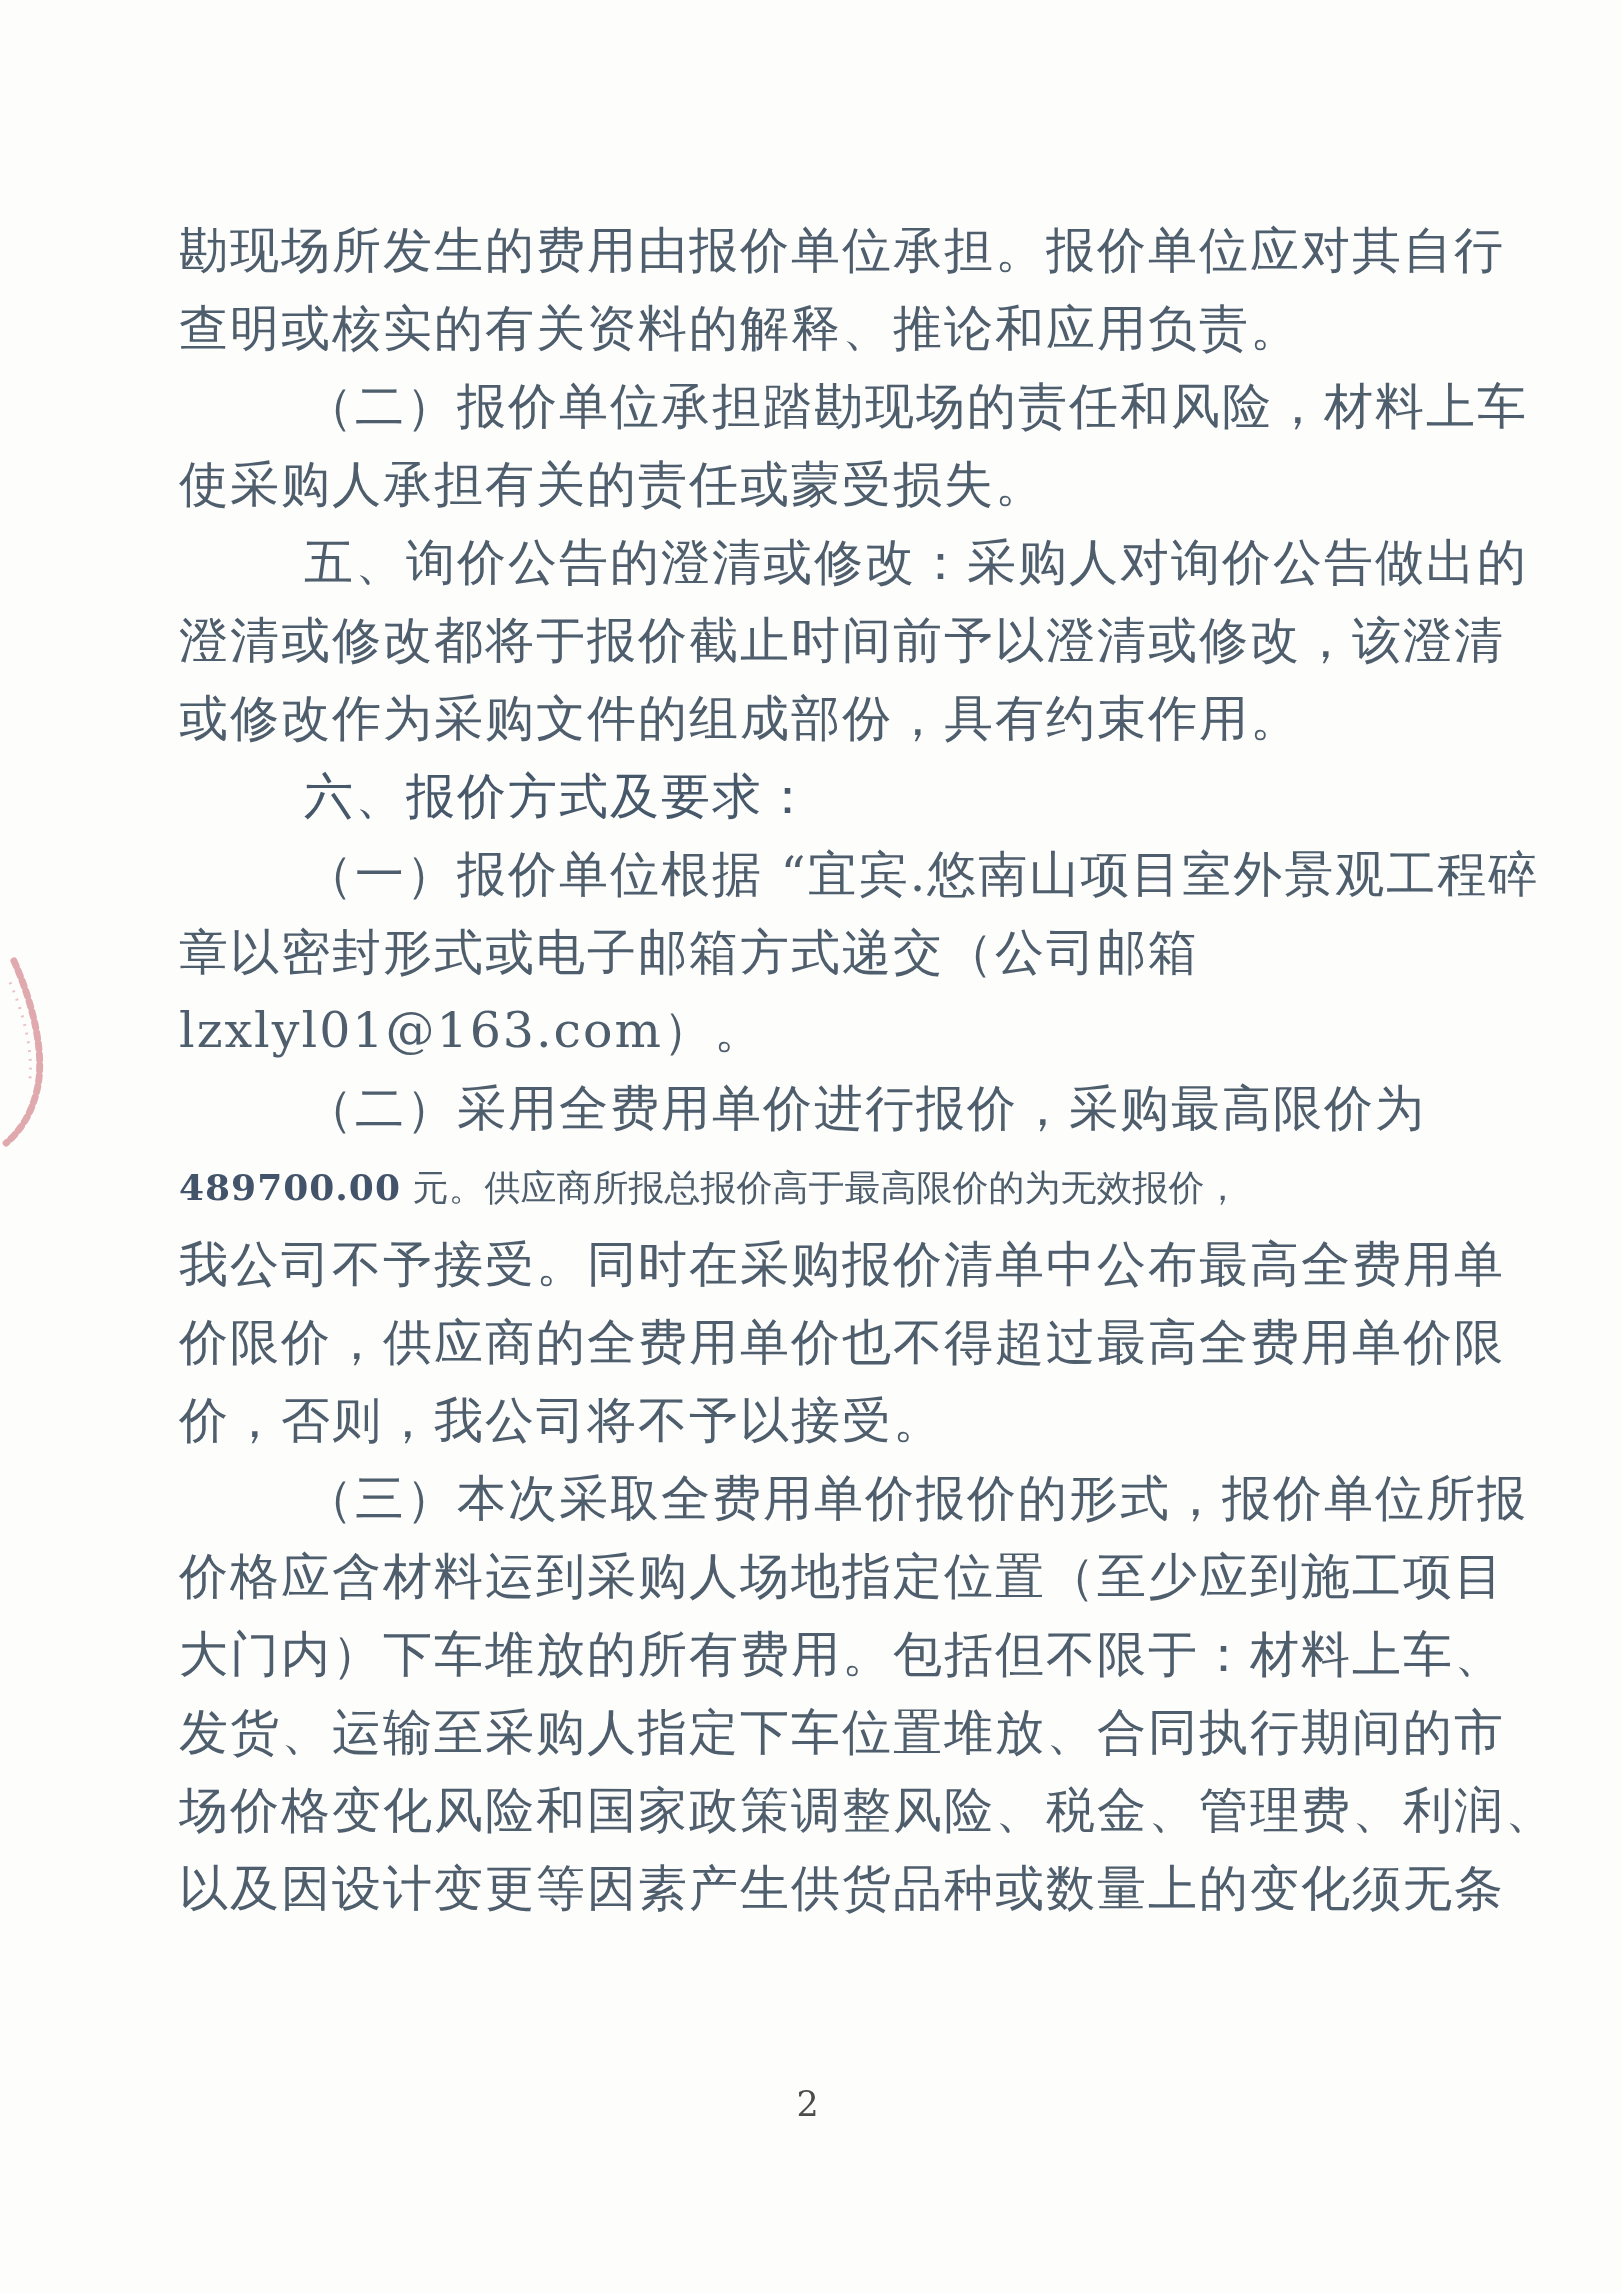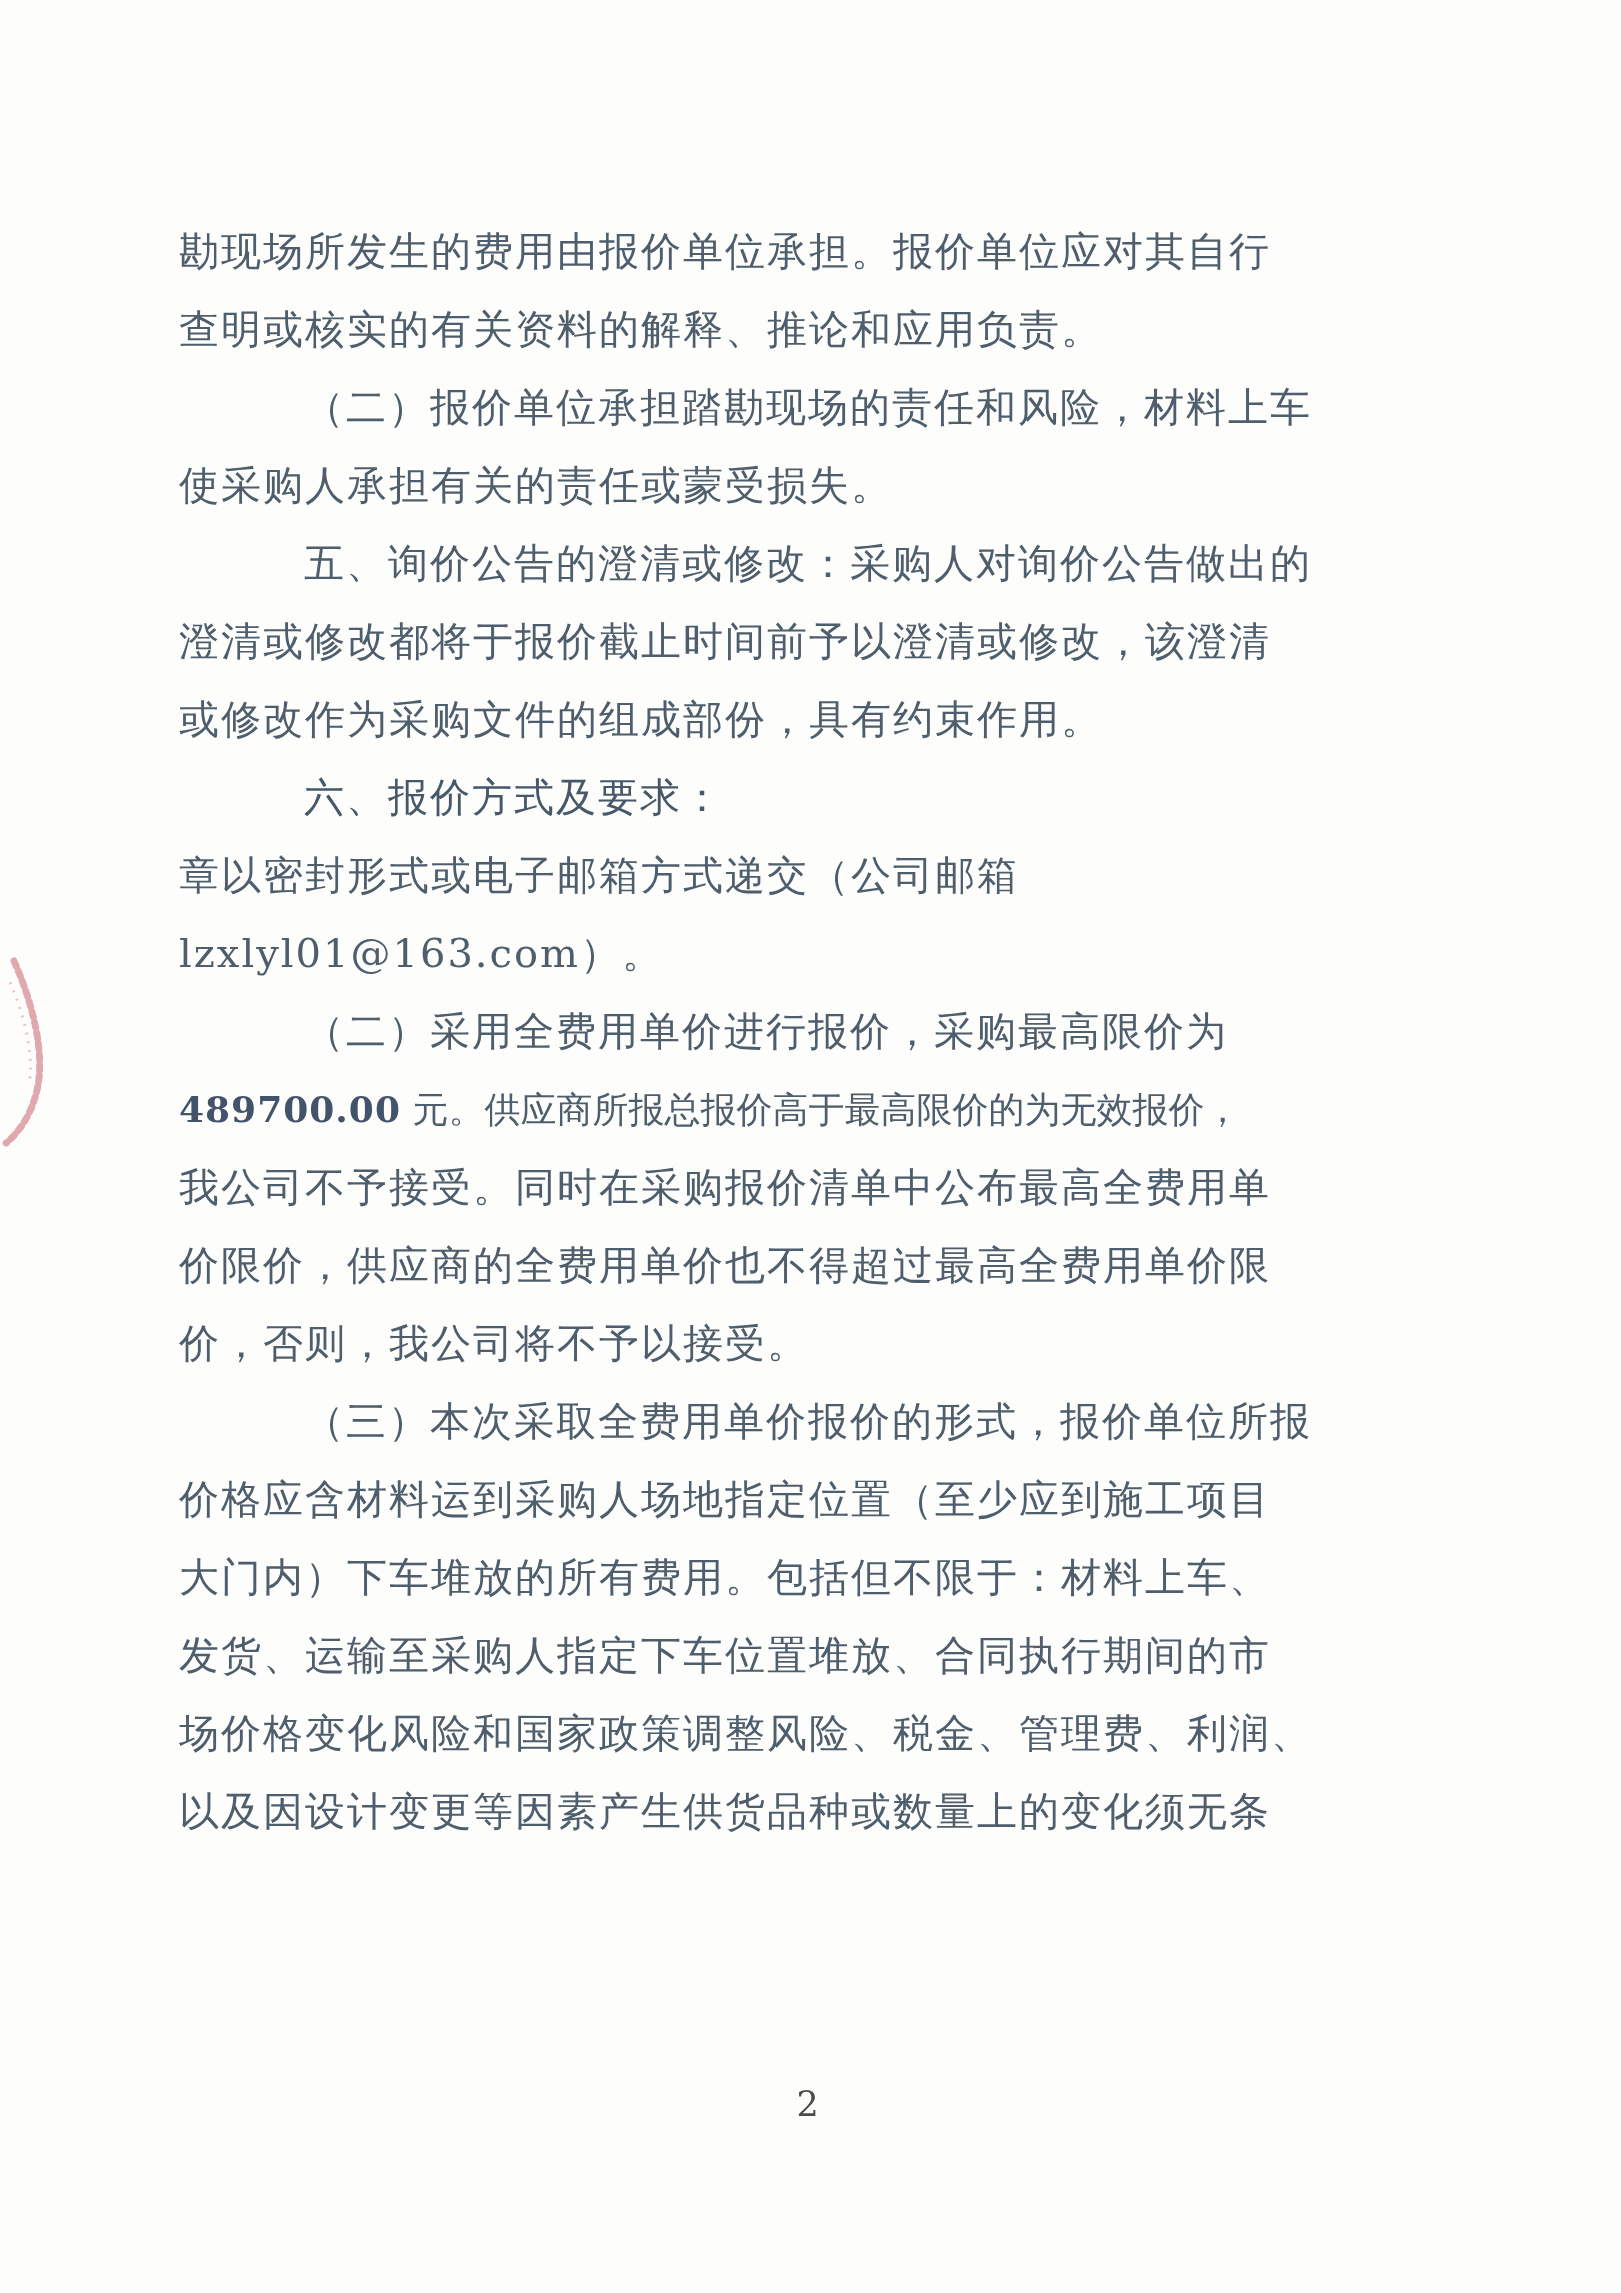--- a/index.html
+++ b/index.html
@@ -21,21 +21,21 @@
   .doc-body {
     position: absolute;
     left: 179px;
     top: 212px;
     width: 1367px;
     color: #4f5e6c;
   }
   .line {
     height: 78px;
     line-height: 78px;
-    font-size: 40px;
+    font-size: 49px;
     letter-spacing: 2px;
     white-space: nowrap;
   }
   .line.indent {
     padding-left: 125px;
   }
   .line.bold {
     font-weight: normal;
     color: #47586a;
   }
@@ -76,20 +76,21 @@
 
   <div class="doc-body">
       <div class="line">勘现场所发生的费用由报价单位承担。报价单位应对其自行</div>
       <div class="line">查明或核实的有关资料的解释、推论和应用负责。</div>
       <div class="line indent">（二）报价单位承担踏勘现场的责任和风险，材料上车</div>
       <div class="line">使采购人承担有关的责任或蒙受损失。</div>
       <div class="line indent">五、询价公告的澄清或修改：采购人对询价公告做出的</div>
       <div class="line">澄清或修改都将于报价截止时间前予以澄清或修改，该澄清</div>
       <div class="line">或修改作为采购文件的组成部份，具有约束作用。</div>
       <div class="line indent bold">六、报价方式及要求：</div>
+      <div class="line indent">（一）报价单位根据 “宜宾.悠南山项目室外景观工程碎</div>
       <div class="line">章以密封形式或电子邮箱方式递交（公司邮箱</div>
       <div class="line">lzxlyl01@163.com）。</div>
       <div class="line indent">（二）采用全费用单价进行报价，采购最高限价为</div>
       <div class="line tight"><span class="bold-num">489700.00</span><span> 元。供应商所报总报价高于最高限价的为无效报价，</span></div>
       <div class="line">我公司不予接受。同时在采购报价清单中公布最高全费用单</div>
       <div class="line">价限价，供应商的全费用单价也不得超过最高全费用单价限</div>
       <div class="line">价，否则，我公司将不予以接受。</div>
       <div class="line indent">（三）本次采取全费用单价报价的形式，报价单位所报</div>
       <div class="line">价格应含材料运到采购人场地指定位置（至少应到施工项目</div>
       <div class="line">大门内）下车堆放的所有费用。包括但不限于：材料上车、</div>

